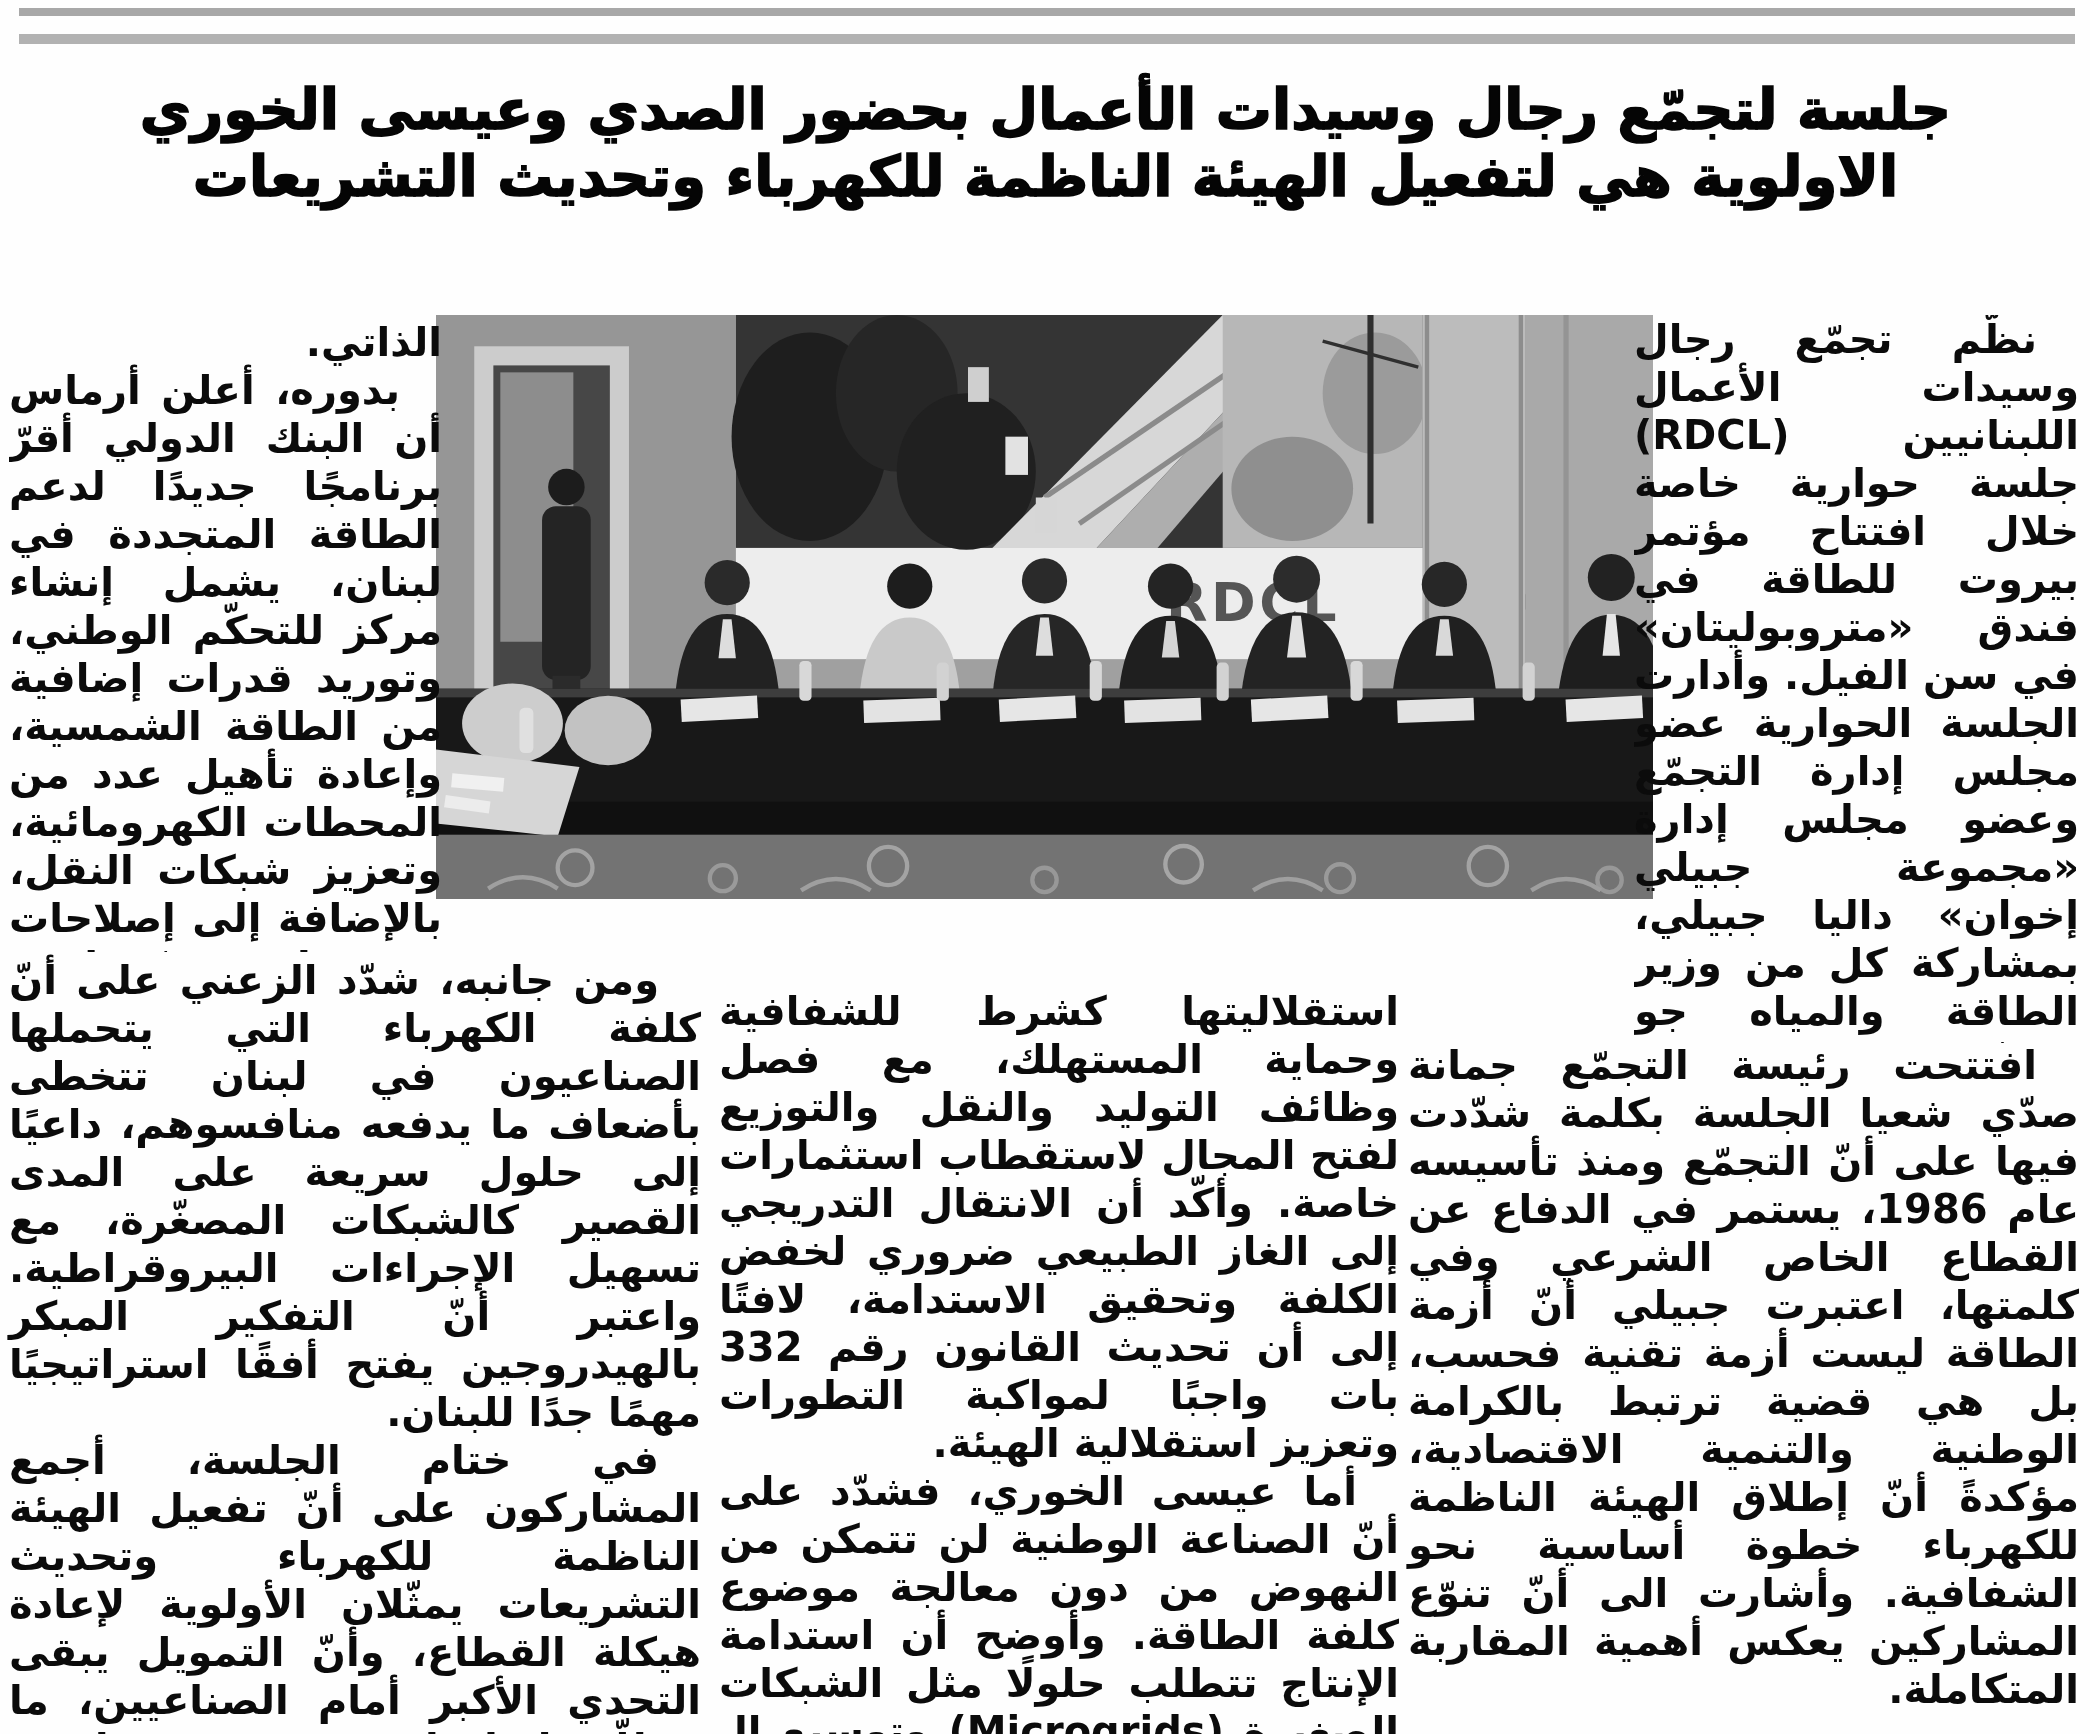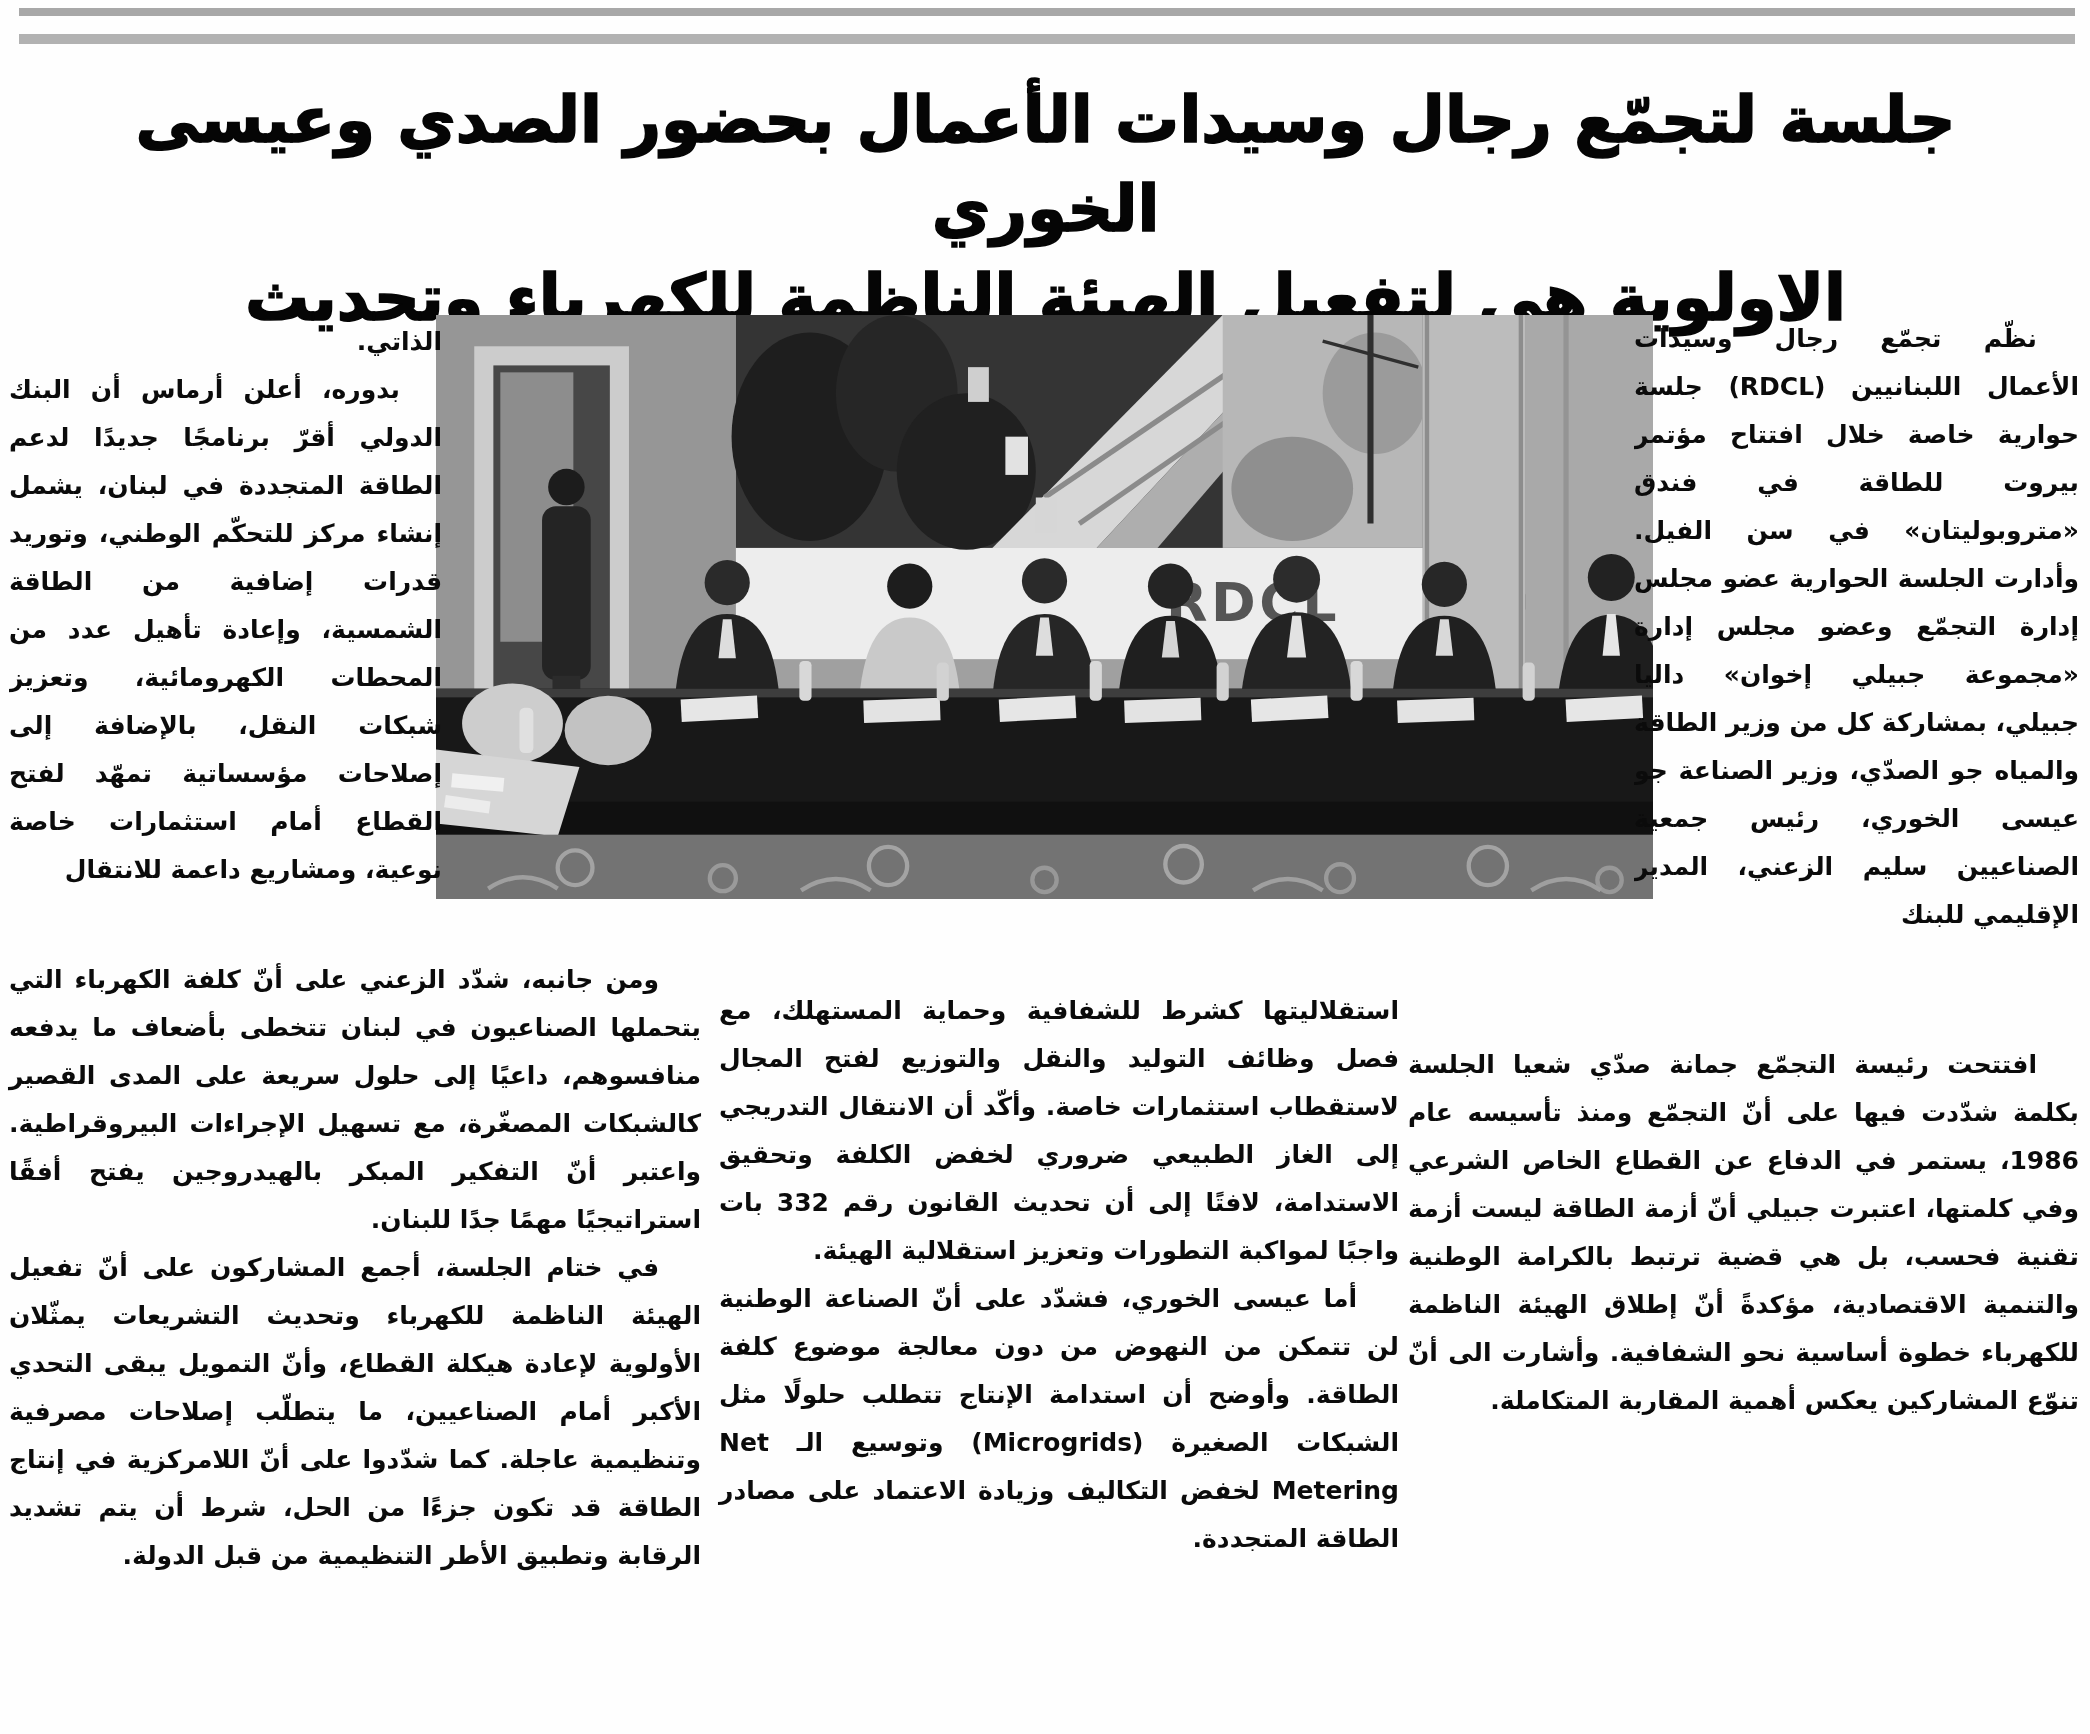--- a/index.html
+++ b/index.html
@@ -9,30 +9,30 @@
     direction:rtl;
   }
   .rule{position:absolute;left:19px;right:15.6px;background:#a8a8a8;}
   #rule-1{top:7.8px;height:8.7px;}
   #rule-2{top:34px;height:9.6px;background:#b2b2b2;}
   .headline{
     position:absolute;top:76px;right:104px;left:104px;
     text-align:center;font-weight:bold;color:#050505;
   }
   .headline .hl{
-    font-size:64px;line-height:89px;letter-spacing:-0.9px;
+    font-size:56px;line-height:67px;letter-spacing:-0.9px;
     -webkit-text-stroke:1.7px #050505;
   }
   .photo-wrap{
     position:absolute;left:436px;top:315px;width:1217px;height:584px;
     background:#a21caf;
   }
   .photo-wrap svg{display:block;width:100%;height:100%;}
   .col{
-    position:absolute;font-weight:bold;font-size:25px;line-height:48px;
+    position:absolute;font-weight:bold;font-size:40px;line-height:48px;
     text-align:justify;color:#0b0b0b;
   }
   .para{margin:0;}
   .para.indent{text-indent:42px;}
   #col-right-top   {top:315px;right:12px;width:445px;height:728px;overflow:hidden;}
   #col-right-bottom{top:1041px;right:12px;width:671px;}
   #col-middle      {top:987px;right:692px;width:680px;}
   #col-left-top    {top:318px;right:1649px;width:433px;height:634px;overflow:hidden;}
   #col-left-bottom {top:956px;right:1390px;width:692px;}
 </style>

